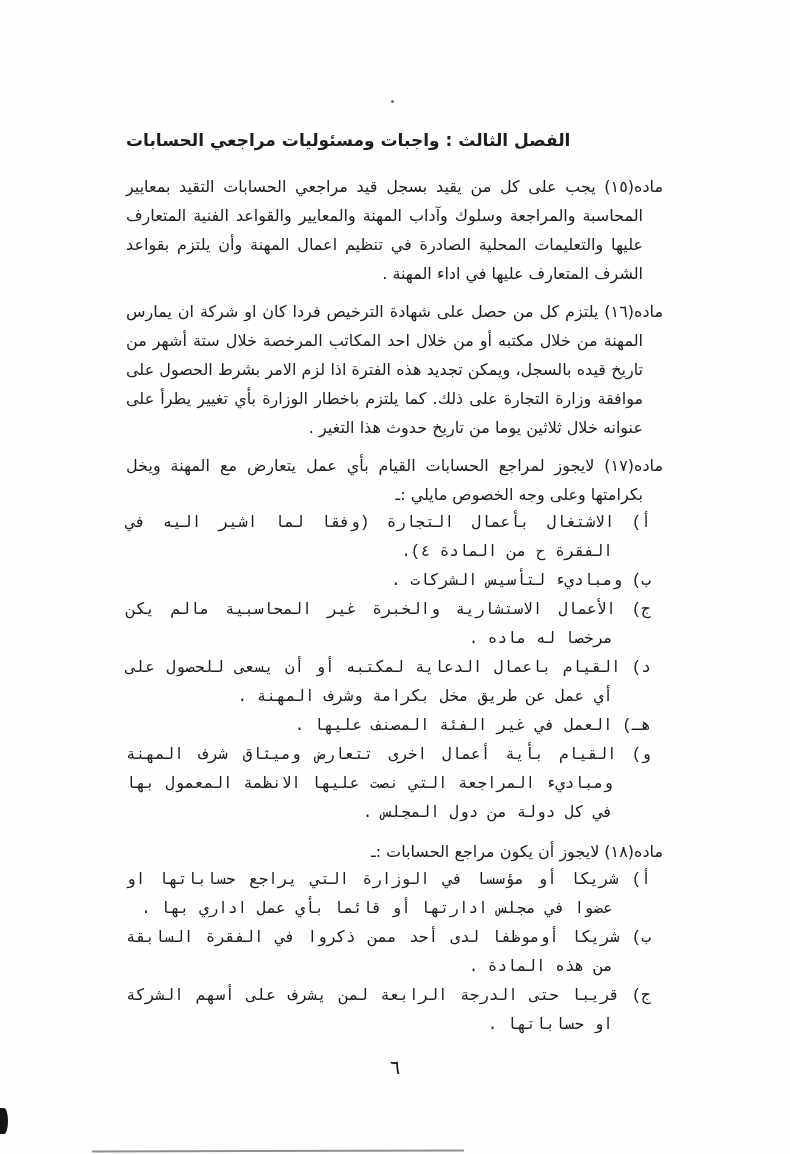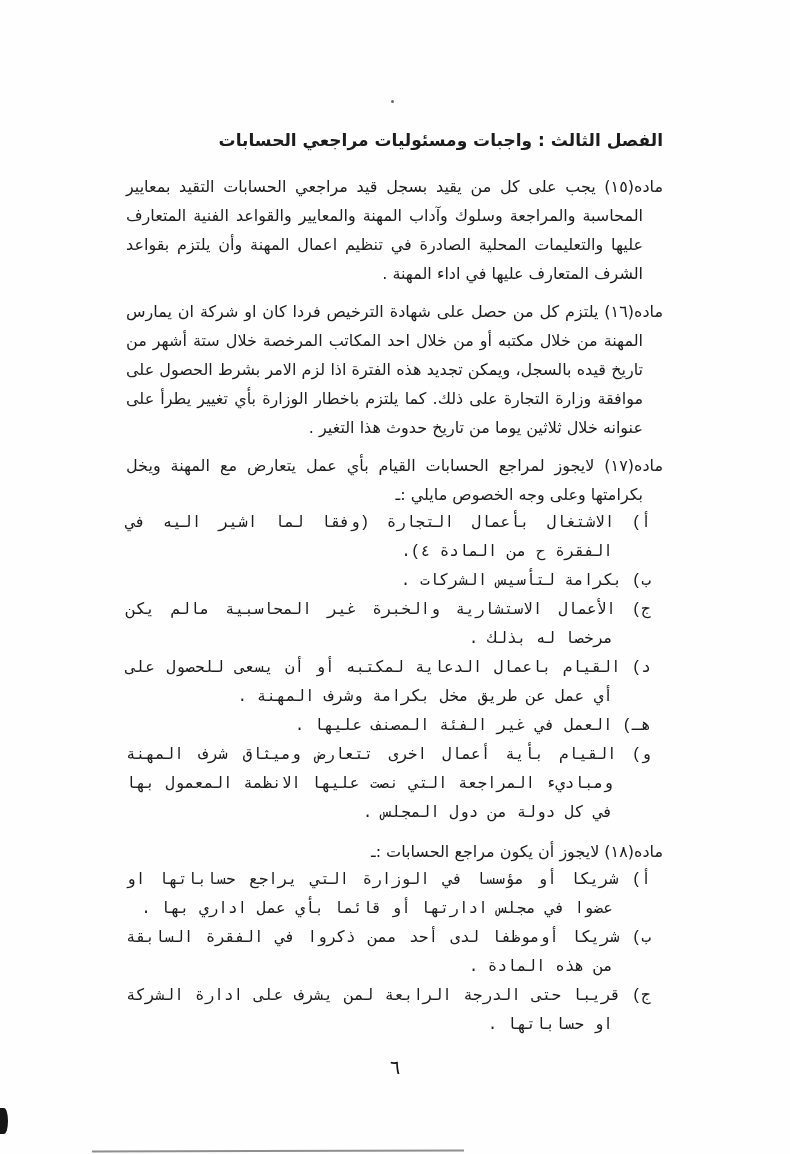--- a/index.html
+++ b/index.html
@@ -17,21 +17,21 @@
     color: #1c1c1c;
   }
   .content {
     position: absolute;
     top: 130px;
     right: 127px;
     width: 537px;
     direction: rtl;
   }
   .doc-title {
-    text-align: right;
+    text-align: left;
     font-weight: bold;
     font-size: 17px;
     margin: 0 0 22px 0;
     letter-spacing: 0.2px;
   }
   .block {
     font-size: 16px;
     line-height: 29px;
     text-align: justify;
     margin: 0;
@@ -99,31 +99,31 @@
   <div class="artifact-speck"></div>
 
   <div class="content">
     <h1 class="doc-title">الفصل الثالث : واجبات ومسئوليات مراجعي الحسابات</h1>
 
     <p class="block article">ماده(١٥) يجب على كل من يقيد بسجل قيد مراجعي الحسابات التقيد بمعايير المحاسبة والمراجعة وسلوك وآداب المهنة والمعايير والقواعد الفنية المتعارف عليها والتعليمات المحلية الصادرة في تنظيم اعمال المهنة وأن يلتزم بقواعد الشرف المتعارف عليها في اداء المهنة .</p>
     <p class="block article">ماده(١٦) يلتزم كل من حصل على شهادة الترخيص فردا كان او شركة ان يمارس المهنة من خلال مكتبه أو من خلال احد المكاتب المرخصة خلال ستة أشهر من تاريخ قيده بالسجل، ويمكن تجديد هذه الفترة اذا لزم الامر بشرط الحصول على موافقة وزارة التجارة على ذلك. كما يلتزم باخطار الوزارة بأي تغيير يطرأ على عنوانه خلال ثلاثين يوما من تاريخ حدوث هذا التغير .</p>
     <p class="block article">ماده(١٧) لايجوز لمراجع الحسابات القيام بأي عمل يتعارض مع المهنة ويخل بكرامتها وعلى وجه الخصوص مايلي :ـ</p>
 
     <p class="block sub">أ) الاشتغال بأعمال التجارة (وفقا لما اشير اليه في الفقرة ح من المادة ٤).</p>
-    <p class="block sub">ب) بكرامة لتأسيس الشركات .</p>
-    <p class="block sub">ج) الأعمال الاستشارية والخبرة غير المحاسبية مالم يكن مرخصا له بذلك .</p>
+    <p class="block sub">ب) ومباديء لتأسيس الشركات .</p>
+    <p class="block sub">ج) الأعمال الاستشارية والخبرة غير المحاسبية مالم يكن مرخصا له ماده .</p>
     <p class="block sub">د) القيام باعمال الدعاية لمكتبه أو أن يسعى للحصول على أي عمل عن طريق مخل بكرامة وشرف المهنة .</p>
     <p class="block sub">هـ) العمل في غير الفئة المصنف عليها .</p>
     <p class="block sub">و) القيام بأية أعمال اخرى تتعارض وميثاق شرف المهنة ومباديء المراجعة التي نصت عليها الانظمة المعمول بها في كل دولة من دول المجلس .</p>
 
     <p class="block article">ماده(١٨) لايجوز أن يكون مراجع الحسابات :ـ</p>
 
     <p class="block sub">أ) شريكا أو مؤسسا في الوزارة التي يراجع حساباتها او عضوا في مجلس ادارتها أو قائما بأي عمل اداري بها .</p>
     <p class="block sub">ب) شريكا أوموظفا لدى أحد ممن ذكروا في الفقرة السابقة من هذه المادة .</p>
-    <p class="block sub">ج) قريبا حتى الدرجة الرابعة لمن يشرف على ادارة الشركة او حساباتها .</p>
+    <p class="block sub">ج) قريبا حتى الدرجة الرابعة لمن يشرف على أسهم الشركة او حساباتها .</p>
 
   </div>
 
   <div class="page-number">٦</div>
 
   <div class="artifact-blob"></div>
   <div class="artifact-bottom-line"></div>
 
 </div>
 

